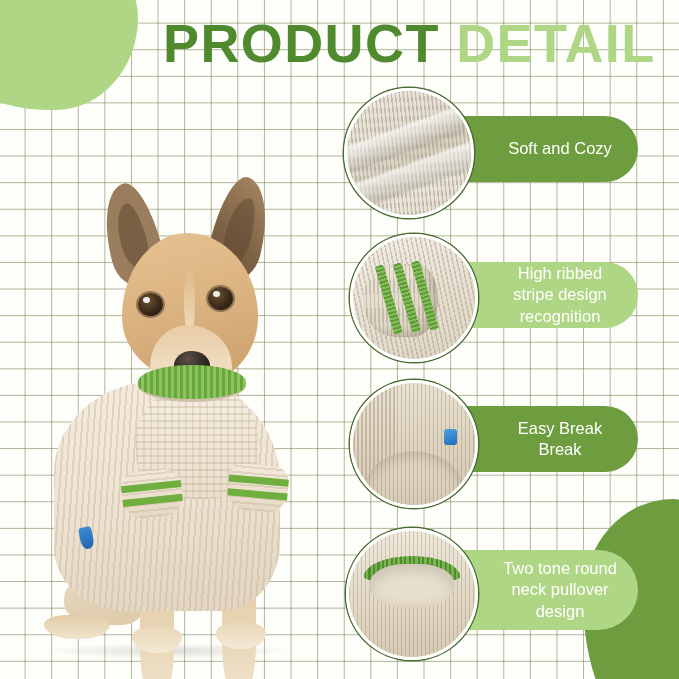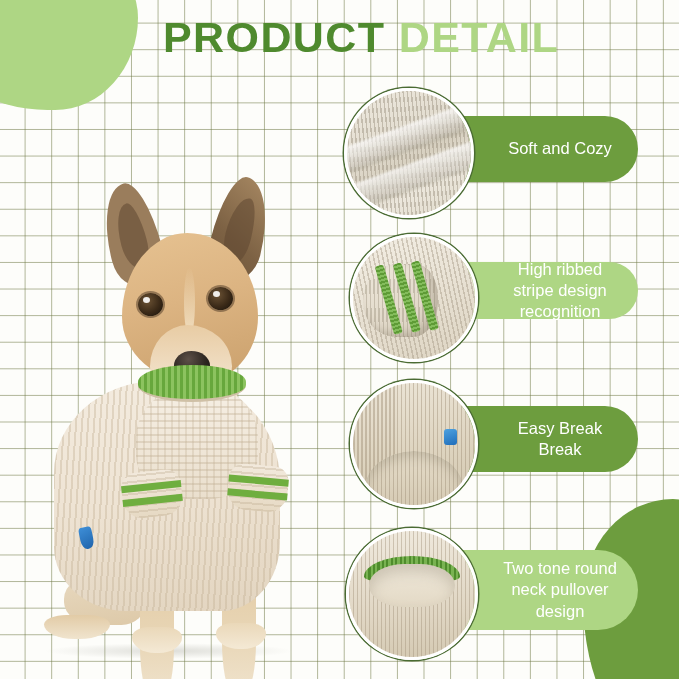--- a/index.html
+++ b/index.html
@@ -33,21 +33,21 @@
   }
   #blob-br{
     position:absolute;right:-54px;bottom:-70px;
     width:150px;height:250px;
     background:#6d9d3e;
     border-radius:60% 40% 46% 54% / 40% 34% 66% 60%;
   }
   
   #title{
     position:absolute;left:163px;top:16px;
-    font-size:43px;font-weight:bold;
+    font-size:54px;font-weight:bold;
     letter-spacing:1.4px;
     white-space:nowrap;
     line-height:1;
   }
   #title .t-dark{color:#4f8a2e;}
   #title .t-light{color:#aed684;}
 
   
   #dog-photo{
     position:absolute;left:18px;top:175px;
@@ -319,21 +319,21 @@
   <div class="feature">
     <div class="pill dark" style="left:404px;top:116px;width:234px;height:66px;">Soft and Cozy</div>
     <div class="thumb" style="left:344px;top:88px;width:124px;height:124px;">
       <div class="fab-rib"></div>
       <div class="fab-fold" style="top:34px;"></div>
       <div class="fab-fold" style="top:74px;"></div>
     </div>
   </div>
 
   <div class="feature">
-    <div class="pill light" style="left:404px;top:262px;width:234px;height:57px;">High ribbed stripe design recognition</div>
+    <div class="pill light" style="left:404px;top:262px;width:234px;height:66px;">High ribbed stripe design recognition</div>
     <div class="thumb" style="left:350px;top:234px;width:122px;height:122px;">
       <div class="collar-knit"></div>
       <div class="collar-tube"></div>
       <div class="gstripe" style="left:26px;top:24px;"></div>
       <div class="gstripe" style="left:44px;top:22px;"></div>
       <div class="gstripe" style="left:62px;top:20px;"></div>
     </div>
   </div>
 
   <div class="feature">

